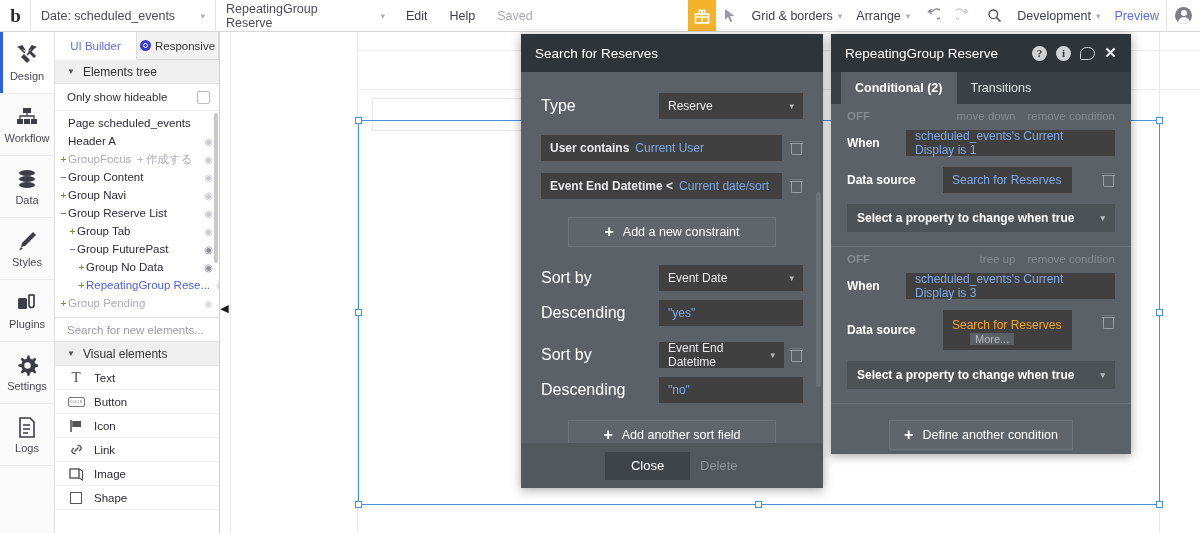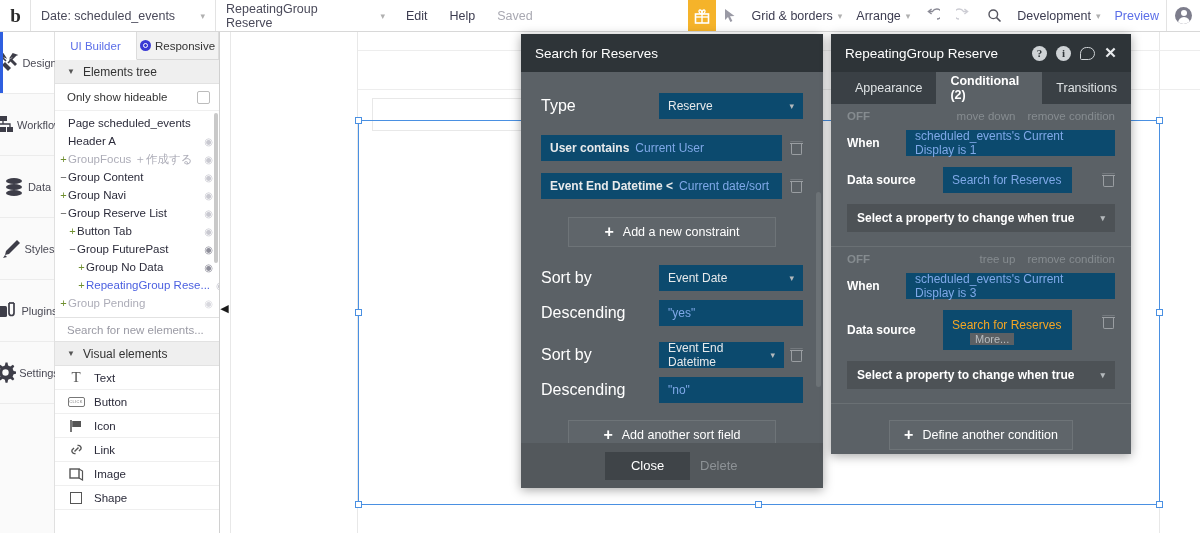--- a/index.html
+++ b/index.html
@@ -62,21 +62,21 @@
     content: ''; position: absolute; width: 12px; height: 8px; border-radius: 6px 6px 0 0;
     background: #fff; bottom: -1px; left: 2.5px;
   }
 
   
   #rail {
     position: absolute; top: 32px; left: 0; width: 55px; height: 501px;
     background: #fafafa; border-right: 1px solid #e0e0e0;
   }
   .rail-item {
-    height: 62px; display: flex; flex-direction: row; align-items: center;
+    height: 62px; display: flex; flex-direction: column; align-items: center;
     justify-content: center; gap: 3px; color: #4a4a55; font-size: 11px;
     border-bottom: 1px solid #ececec; position: relative;
   }
   .rail-item.active { background: #ffffff; }
   .rail-item.active::before {
     content: ''; position: absolute; left: 0; top: 0; bottom: 0; width: 3px;
     background: #2f5fe0;
   }
   .rail-ico { height: 24px; display: flex; align-items: center; color: #3d3d48; }
 
@@ -215,21 +215,21 @@
   .hico.bubble {
     background: transparent; border: 1.6px solid #cfd3d6; border-radius: 8px 8px 8px 2px;
     width: 15px; height: 13px;
   }
   .hico.x {
     background: transparent; color: #e9ecee; font-size: 15px; font-weight: bold;
     font-family: "Liberation Sans", sans-serif; width: 13px;
   }
   .fld-label { font-size: 16px; color: #ffffff; }
   .fld-box {
-    background: #0c4a6e; height: 26px; display: flex; align-items: center;
+    background: #404040; height: 26px; display: flex; align-items: center;
     padding: 0 9px; font-size: 12px; color: #e8eaeb; position: relative;
   }
   .fld-box .caret { margin-left: auto; color: #b4b9bc; font-size: 9px; }
   .blue { color: #7fa8e8; }
   .orange { color: #f5a623; }
   .trash {
     width: 13px; height: 14px; flex: none; position: relative; opacity: .5;
   }
   .trash::before {
     content: ''; position: absolute; left: 1px; right: 1px; top: 3px; bottom: 0;
@@ -421,20 +421,31 @@
   </div>
   <div class="rail-item">
     <span class="rail-ico">
       <svg width="21" height="21" viewBox="0 0 21 21" aria-hidden="true">
         <path d="M10.5 0.5 l2 0 l.6 3 l2.2 1 l2.6-1.7 l1.4 1.4 l-1.7 2.6 l1 2.2 l3 .6 l0 2 l-3 .6 l-1 2.2 l1.7 2.6 l-1.4 1.4 l-2.6-1.7 l-2.2 1 l-.6 3 l-2 0 l-.6-3 l-2.2-1 l-2.6 1.7 l-1.4-1.4 l1.7-2.6 l-1-2.2 l-3-.6 l0-2 l3-.6 l1-2.2 l-1.7-2.6 l1.4-1.4 l2.6 1.7 l2.2-1 Z" fill="#3d3d48"></path>
         <circle cx="10.5" cy="10.5" r="3.2" fill="#fafafa"></circle>
       </svg>
     </span>
     <span>Settings</span>
   </div>
+  <div class="rail-item">
+    <span class="rail-ico">
+      <svg width="18" height="21" viewBox="0 0 18 21" aria-hidden="true">
+        <path d="M2 1 L12 1 L16 5 L16 20 L2 20 Z" fill="none" stroke="#3d3d48" stroke-width="1.6"></path>
+        <line x1="5" y1="8" x2="12" y2="8" stroke="#3d3d48" stroke-width="1.5"></line>
+        <line x1="5" y1="12" x2="12" y2="12" stroke="#3d3d48" stroke-width="1.5"></line>
+        <line x1="5" y1="16" x2="10" y2="16" stroke="#3d3d48" stroke-width="1.5"></line>
+      </svg>
+    </span>
+    <span>Logs</span>
+  </div>
 </div>
 
 <div id="epanel">
   <div class="ep-tabs">
     <div class="ep-tab active">
       <span>UI Builder</span>
     </div>
     <div class="ep-tab plain">
       <span class="resp-dot"></span>
       <span>Responsive</span>
@@ -476,21 +487,21 @@
         <span>Group Navi</span>
         <span class="eye dim">◉</span>
       </div>
       <div class="tr" style="padding-left: 4px;">
         <span class="tgl minus">−</span>
         <span>Group Reserve List</span>
         <span class="eye dim">◉</span>
       </div>
       <div class="tr" style="padding-left: 13px;">
         <span class="tgl plus">+</span>
-        <span>Button Tab</span>
+        <span>Group Tab</span>
         <span class="eye dim">◉</span>
       </div>
       <div class="tr" style="padding-left: 13px;">
         <span class="tgl minus">−</span>
         <span>Group FuturePast</span>
         <span class="eye on">◉</span>
       </div>
       <div class="tr" style="padding-left: 22px;">
         <span class="tgl plus">+</span>
         <span>Group No Data</span>
@@ -675,21 +686,20 @@
     <span>RepeatingGroup Reserve</span>
     <span class="hdr-icons">
       <span class="hico">?</span>
       <span class="hico">i</span>
       <span class="hico bubble"></span>
       <span class="hico x">✕</span>
     </span>
   </div>
 
   <div class="rg-tabs">
-    <div class="rg-tab">Appearance</div>
     <div class="rg-tab active">Conditional (2)</div>
     <div class="rg-tab">Transitions</div>
   </div>
 
   <div class="cond-block">
     <div class="cond-head">
       <span class="lbl-off">OFF</span>
       <span class="acts">
         <span>move down</span>
         <span>remove condition</span>

